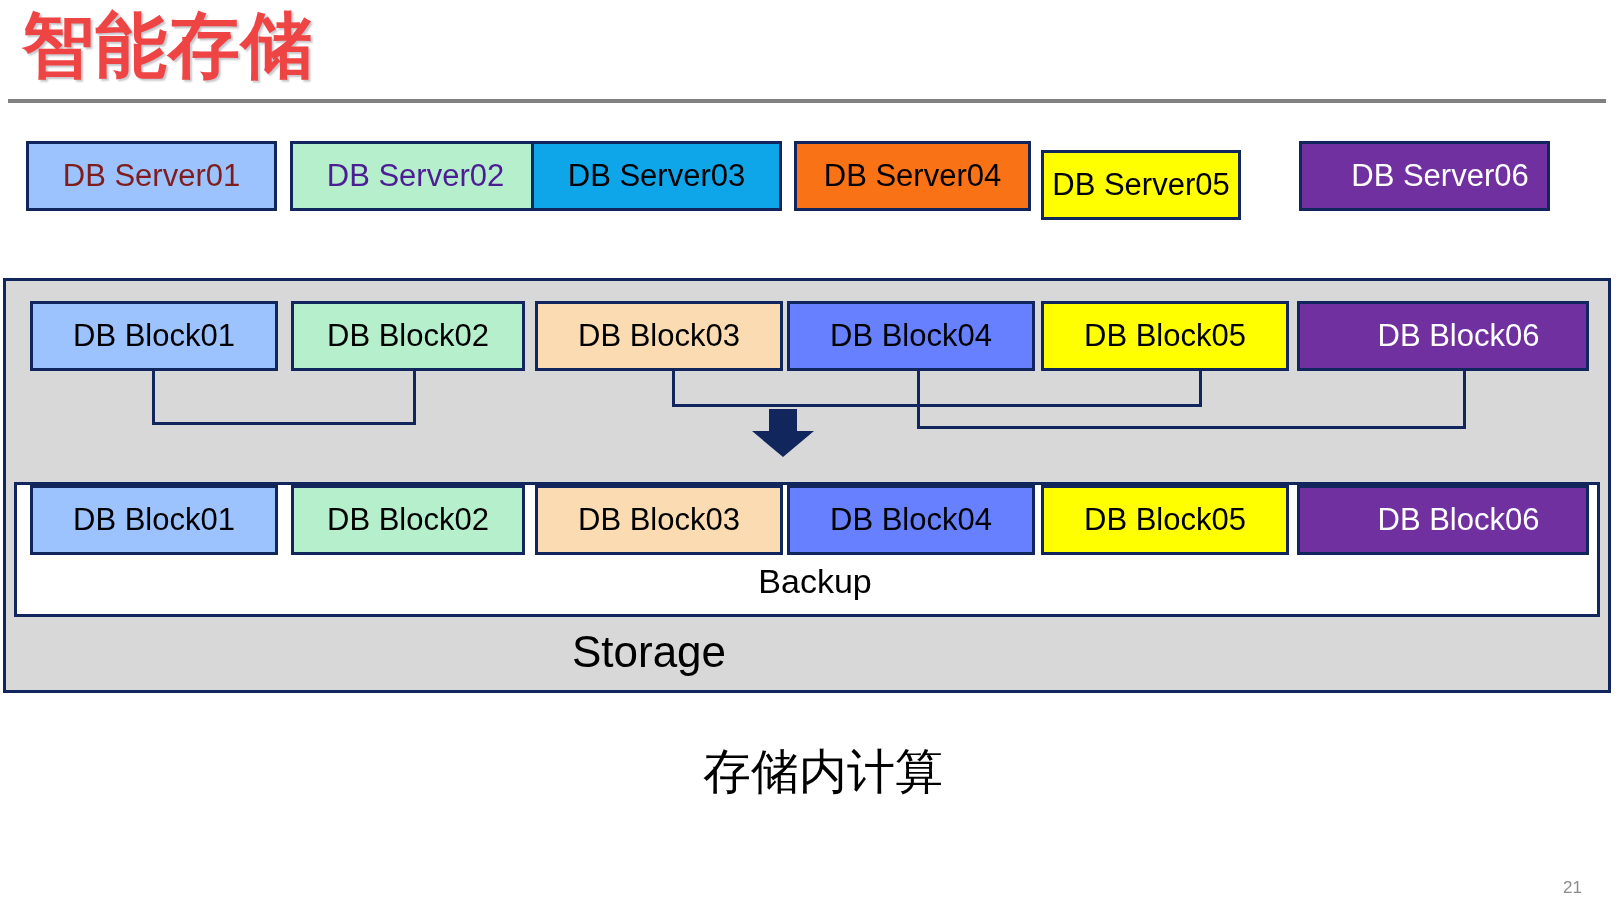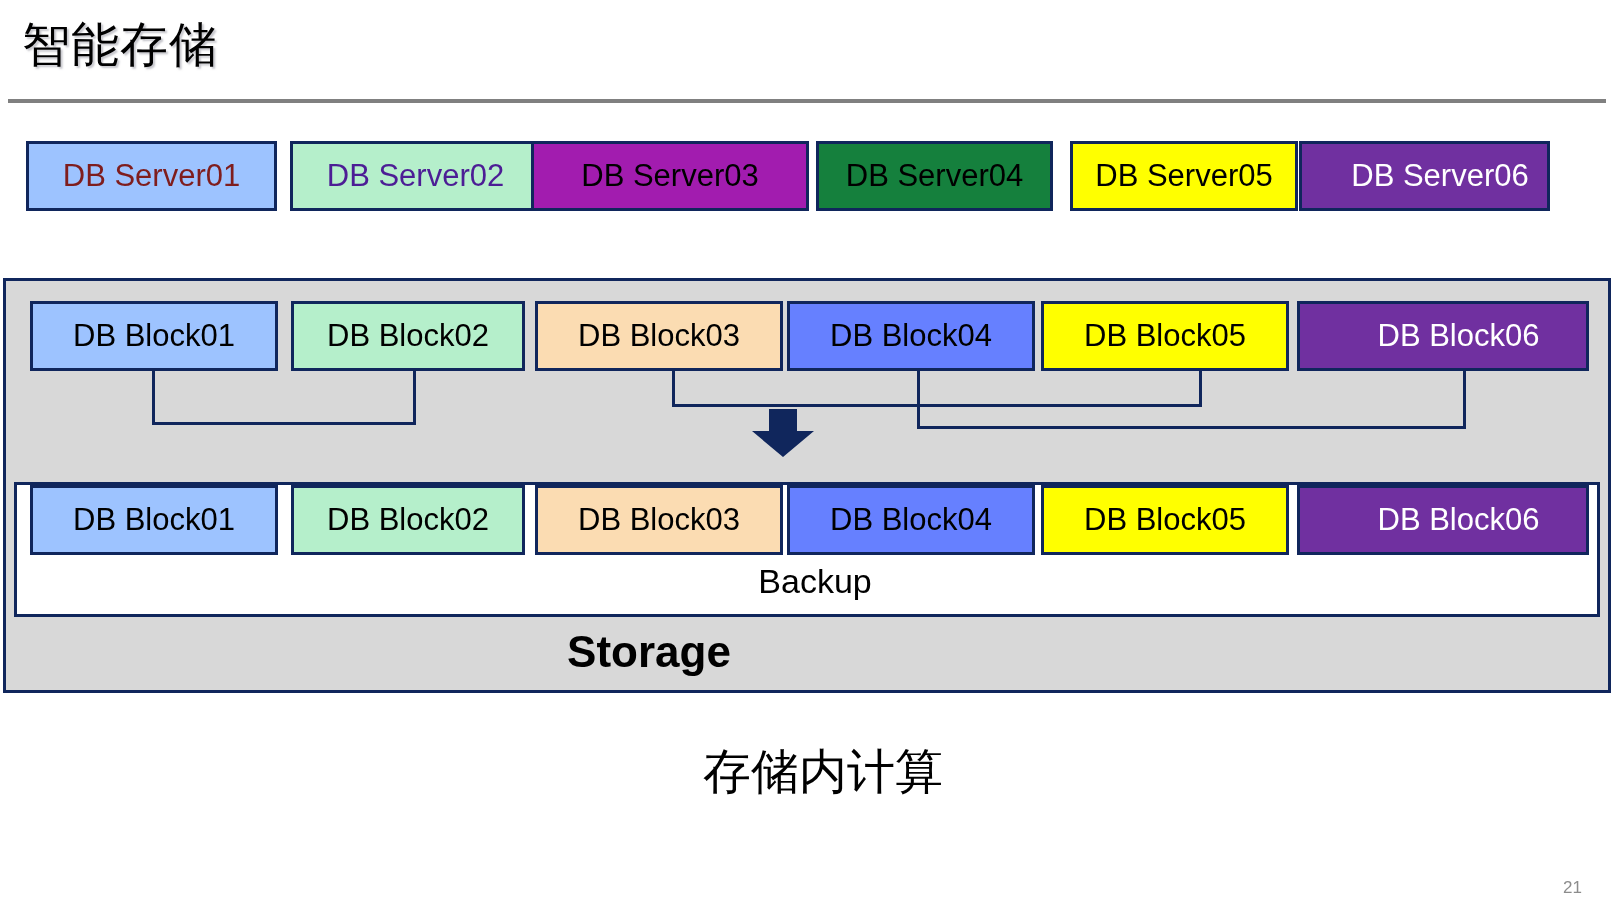--- a/index.html
+++ b/index.html
@@ -13,24 +13,24 @@
     position: relative;
     overflow: hidden;
     font-family: "Liberation Sans", "DejaVu Sans", sans-serif;
   }
 
   
   #slide-title {
     position: absolute;
     left: 22px;
     top: 2px;
-    font-size: 48px;
+    font-size: 72px;
     line-height: 86px;
-    color: #000000;
-    font-weight: 400;
+    color: #ef4444;
+    font-weight: 700;
     letter-spacing: 1px;
     text-shadow: 2px 2px 2px rgba(150,150,160,0.55);
     white-space: nowrap;
   }
   #title-rule {
     position: absolute;
     left: 8px;
     top: 99px;
     width: 1598px;
     height: 4px;
@@ -111,21 +111,21 @@
     font-size: 34px;
     color: #000000;
   }
   #storage-label {
     position: absolute;
     left: 3px;
     top: 627px;
     width: 1292px;
     text-align: center;
     font-size: 44px;
-    font-weight: bold;
+    font-weight: normal;
     color: #000000;
   }
 
   
   #caption {
     position: absolute;
     left: 0;
     top: 736px;
     width: 1620px;
     text-align: center;
@@ -147,23 +147,23 @@
 </style>
 </head>
 <body>
 
 <div id="slide-title">智能存储</div>
 <div id="title-rule"></div>
 
 <div id="server-row">
     <div class="box" style="left: 26px; width: 251px; background: rgb(157, 195, 255); color: #7f1d1d;">DB Server01</div>
     <div class="box" style="left: 290px; width: 251px; background: rgb(181, 239, 203); color: #4c1d95;">DB Server02</div>
-    <div class="box" style="left: 531px; width: 278px; background: #a21caf; color: rgb(0, 0, 0);">DB Server03</div>
-    <div class="box" style="left: 816px; width: 237px; background: #15803d; color: rgb(0, 0, 0);">DB Server04</div>
-    <div class="box" style="left: 1070px; width: 228px; background: rgb(255, 255, 0); color: rgb(0, 0, 0);">DB Server05</div>
+    <div class="box" style="left: 531px; width: 251px; background: #0ea5e9; color: rgb(0, 0, 0);">DB Server03</div>
+    <div class="box" style="left: 794px; width: 237px; background: #f97316; color: rgb(0, 0, 0);">DB Server04</div>
+    <div class="box" style="left: 1041px; width: 200px; background: rgb(255, 255, 0); color: rgb(0, 0, 0); margin-top: 9px;">DB Server05</div>
     <div class="box dark-label" style="left: 1299px; width: 251px; background: rgb(112, 48, 160); color: rgb(255, 255, 255);">DB Server06</div>
   </div>
 
 <div id="storage-panel"></div>
 
 <div id="block-row">
     <div class="box" style="left: 30px; width: 248px; background: rgb(157, 195, 255); color: rgb(0, 0, 0);">DB Block01</div>
     <div class="box" style="left: 291px; width: 234px; background: rgb(181, 239, 203); color: rgb(0, 0, 0);">DB Block02</div>
     <div class="box" style="left: 535px; width: 248px; background: rgb(251, 220, 178); color: rgb(0, 0, 0);">DB Block03</div>
     <div class="box" style="left: 787px; width: 248px; background: rgb(102, 128, 255); color: rgb(0, 0, 0);">DB Block04</div>

